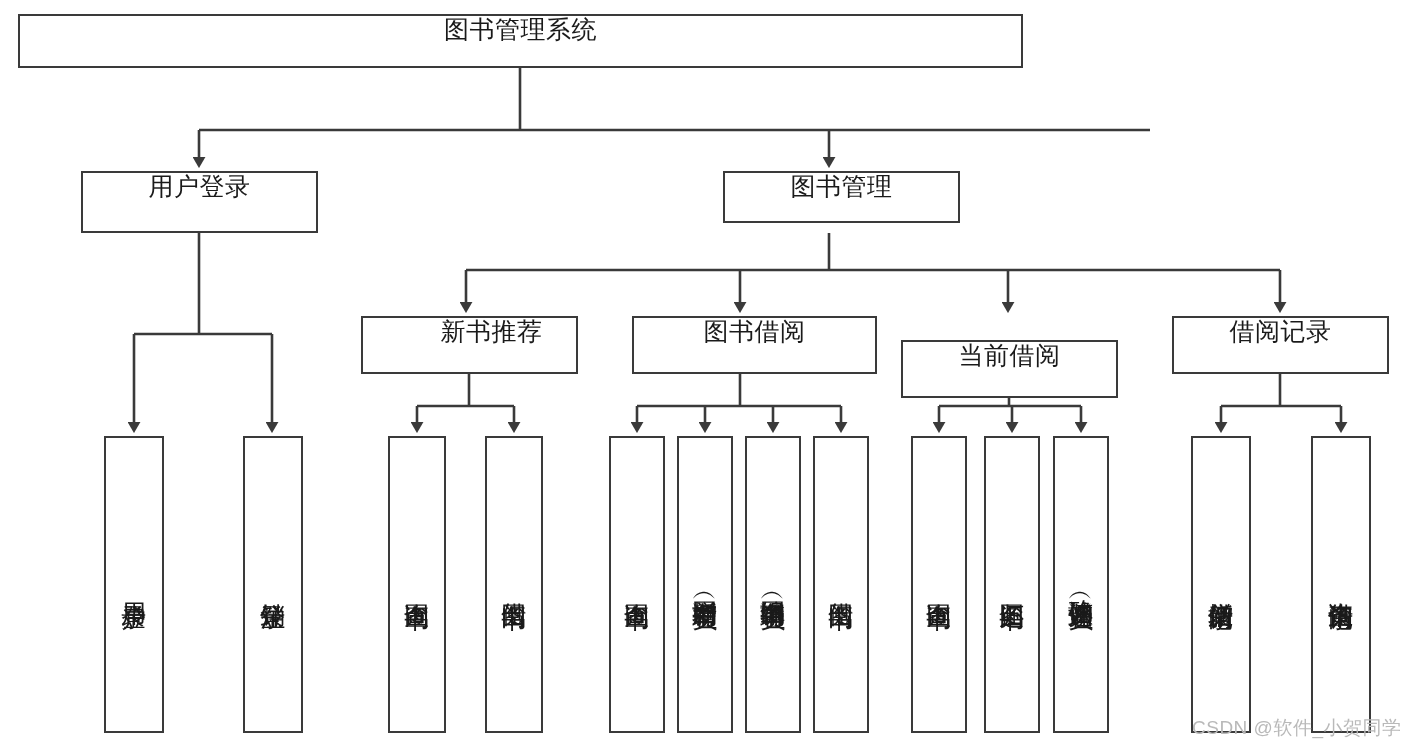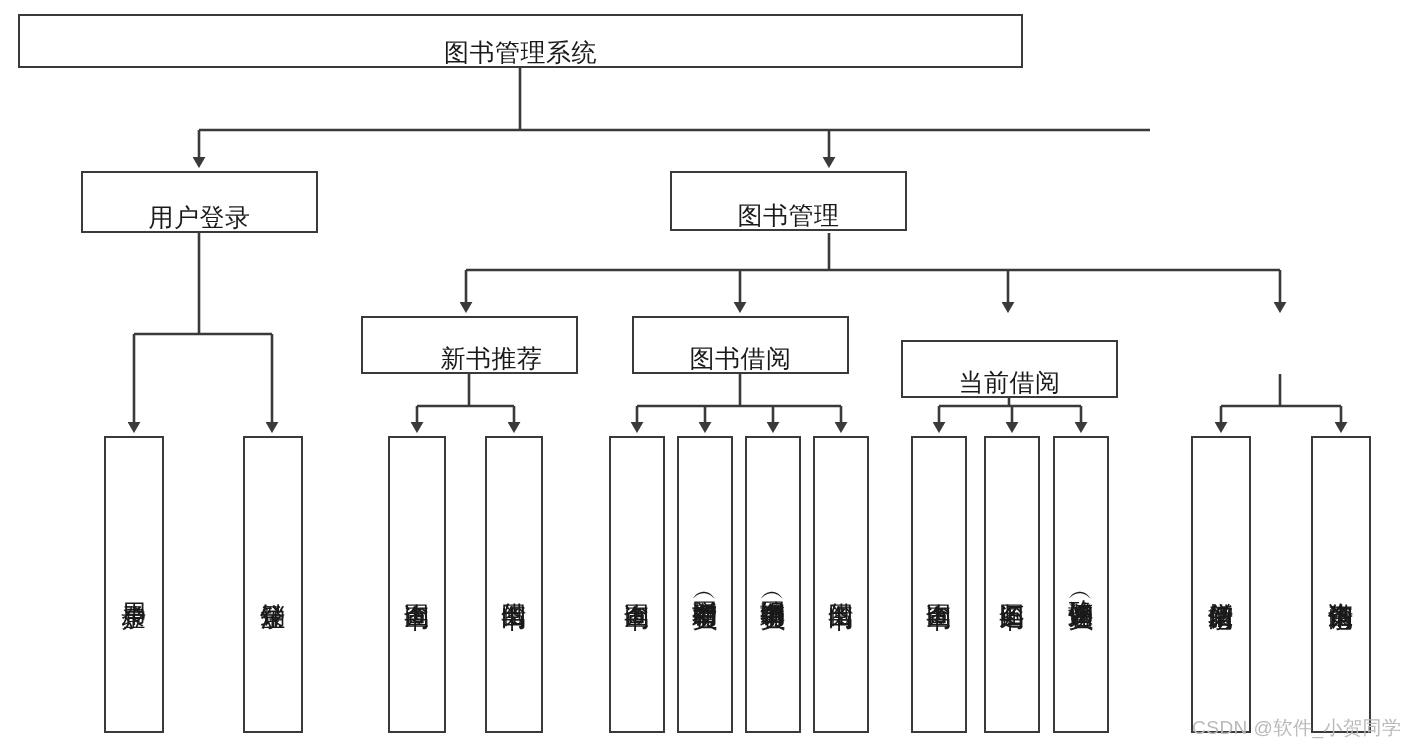--- a/index.html
+++ b/index.html
@@ -23,21 +23,21 @@
     top: 0;
     width: 1405px;
     height: 747px;
   }
   .node-box {
     position: absolute;
     box-sizing: border-box;
     border: 2.5px solid #3a3a3a;
     background: #ffffff;
     display: flex;
-    align-items: flex-end;
+    align-items: flex-start;
     justify-content: center;
     color: #1a1a1a;
   }
   .node-label {
     font-size: 25px;
     line-height: 1.1;
     letter-spacing: 0.5px;
     white-space: nowrap;
   }
   .leaf-box {
@@ -123,32 +123,35 @@
     </g>
   </svg>
 
   <div class="node-box" style="left:18px; top:14px; width:1005px; height:54px;">
     <span class="node-label">图书管理系统</span>
   </div>
 
   <div class="node-box" style="left:81px; top:171px; width:237px; height:62px;">
     <span class="node-label">用户登录</span>
   </div>
-  <div class="node-box" style="left:670px; top:171px; width:237px; height:60px;">
+  <div class="node-box" style="left:723px; top:171px; width:237px; height:52px;">
     <span class="node-label">图书管理</span>
   </div>
 
   <div class="node-box" style="left:361px; top:316px; width:217px; height:58px;padding-left:44px;">
     <span class="node-label">新书推荐</span>
   </div>
-  <div class="node-box" style="left:632px; top:316px; width:217px; height:58px;">
+  <div class="node-box" style="left:632px; top:316px; width:245px; height:58px;">
     <span class="node-label">图书借阅</span>
   </div>
   <div class="node-box" style="left:901px; top:316px; width:217px; height:58px;margin-top:24px;">
     <span class="node-label">当前借阅</span>
+  </div>
+  <div class="node-box" style="left:1172px; top:316px; width:217px; height:58px;">
+    <span class="node-label">借阅记录</span>
   </div>
 
   <div class="leaf-box" style="left:104px; top:436px; width:60px; height:297px;">
     <span class="leaf-label">用户登录</span>
   </div>
   <div class="leaf-box" style="left:243px; top:436px; width:60px; height:297px;">
     <span class="leaf-label">注销登录</span>
   </div>
 
   <div class="leaf-box" style="left:388px; top:436px; width:58px; height:297px;">

